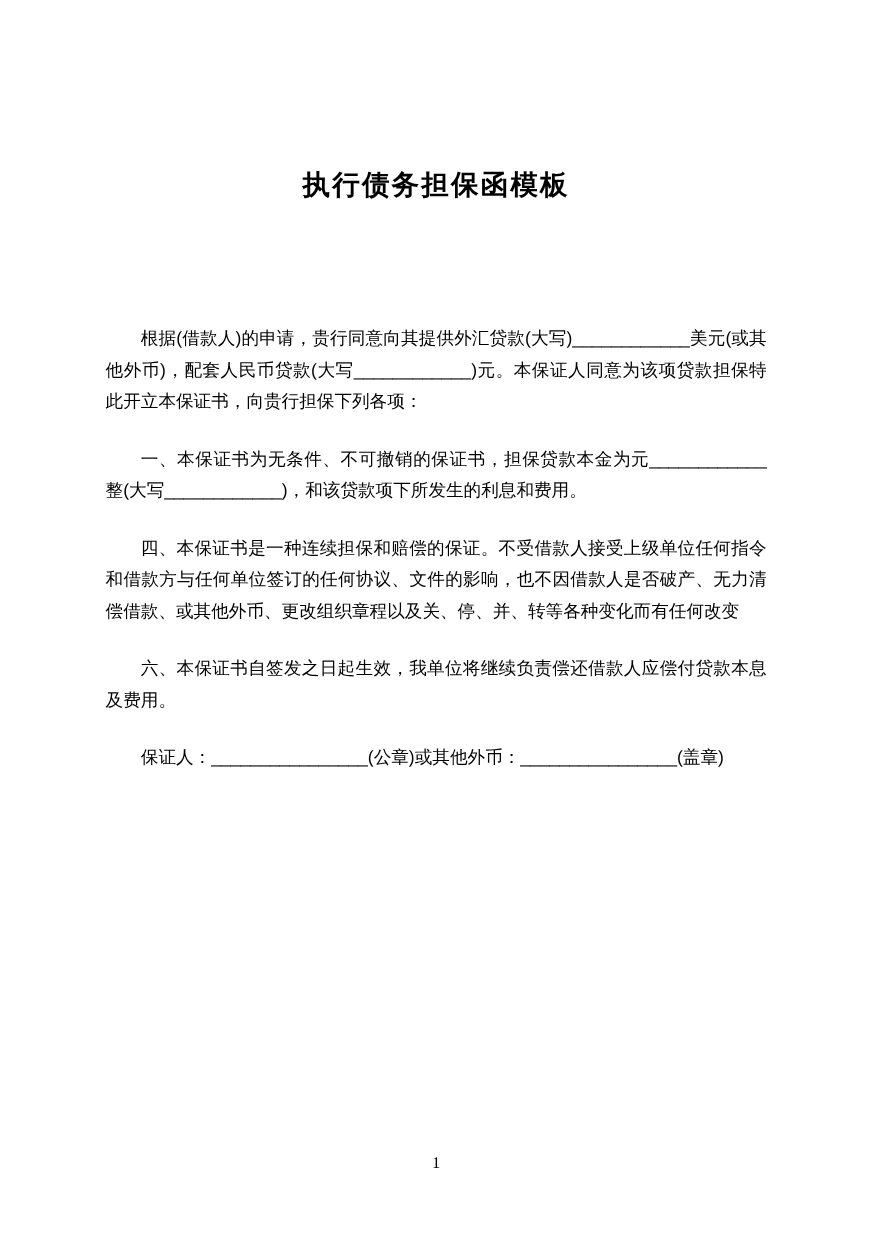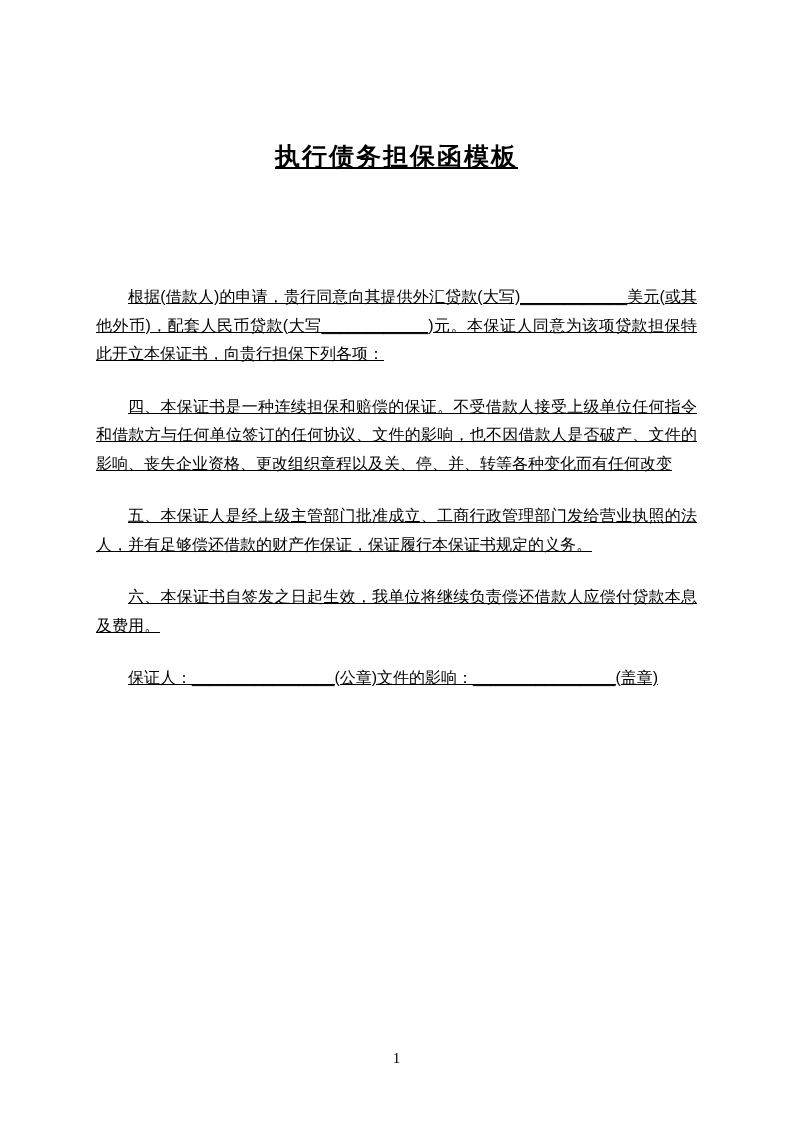--- a/index.html
+++ b/index.html
@@ -12,23 +12,22 @@
     width: 793px;
     height: 1122px;
     background: #ffffff;
     color: #000000;
     font-family: "Liberation Sans", "DejaVu Sans", sans-serif;
     overflow: hidden;
   }
   .content {
     position: absolute;
     left: 96px;
-    top: 0;
+    top: 12px;
     width: 601px;
-    text-decoration: underline;
   }
   .doc-title {
     margin: 140px 0 0 0;
     font-size: 25px;
     font-weight: bold;
     letter-spacing: 2px;
     text-align: center;
     line-height: 33px;
   }
   .doc-paragraph {
@@ -58,26 +57,26 @@
 </style>
 </head>
 <body>
 
 <div class="page">
   <div class="content">
     <h1 class="doc-title">执行债务担保函模板</h1>
 
     <p class="doc-paragraph intro">根据(借款人)的申请，贵行同意向其提供外汇贷款(大写)____________美元(或其他外币)，配套人民币贷款(大写____________)元。本保证人同意为该项贷款担保特此开立本保证书，向贵行担保下列各项：</p>
 
+    <p class="doc-paragraph">一、本保证书为无条件、不可撤销的保证书，担保贷款本金为元____________整(大写____________)，和该贷款项下所发生的利息和费用。</p>
 
 
 
-    <p class="doc-paragraph">四、本保证书是一种连续担保和赔偿的保证。不受借款人接受上级单位任何指令和借款方与任何单位签订的任何协议、文件的影响，也不因借款人是否破产、文件的影响、丧失企业资格、更改组织章程以及关、停、并、转等各种变化而有任何改变</p>
+    <p class="doc-paragraph">四、本保证书是一种连续担保和赔偿的保证。不受借款人接受上级单位任何指令和借款方与任何单位签订的任何协议、文件的影响，也不因借款人是否破产、无力清偿借款、或其他外币、更改组织章程以及关、停、并、转等各种变化而有任何改变</p>
 
-    <p class="doc-paragraph">五、本保证人是经上级主管部门批准成立、工商行政管理部门发给营业执照的法人，并有足够偿还借款的财产作保证，保证履行本保证书规定的义务。</p>
 
     <p class="doc-paragraph">六、本保证书自签发之日起生效，我单位将继续负责偿还借款人应偿付贷款本息及费用。</p>
 
-    <p class="doc-paragraph signature-line">保证人：________________(公章)文件的影响：________________(盖章)</p>
+    <p class="doc-paragraph signature-line">保证人：________________(公章)或其他外币：________________(盖章)</p>
   </div>
 
   <div class="page-number">1</div>
 </div>
 
 </body></html>

